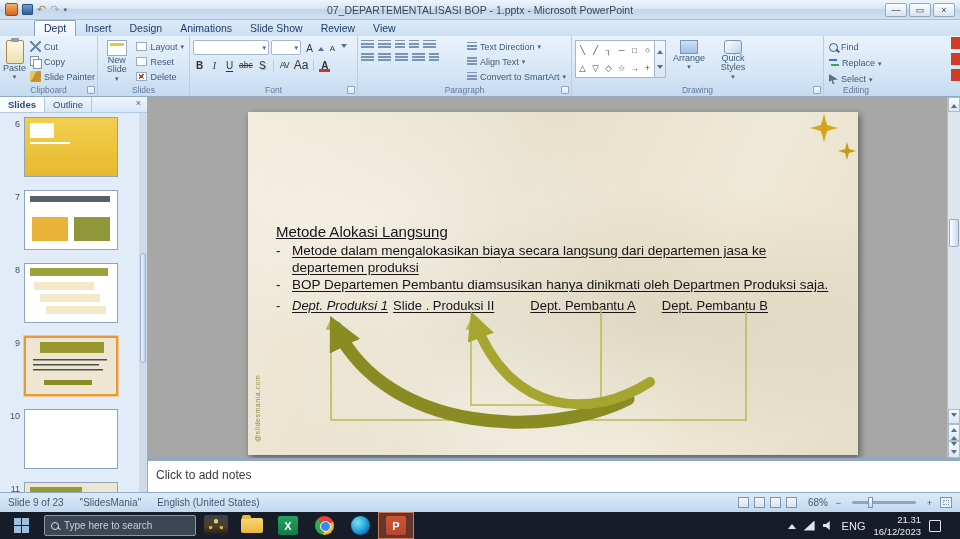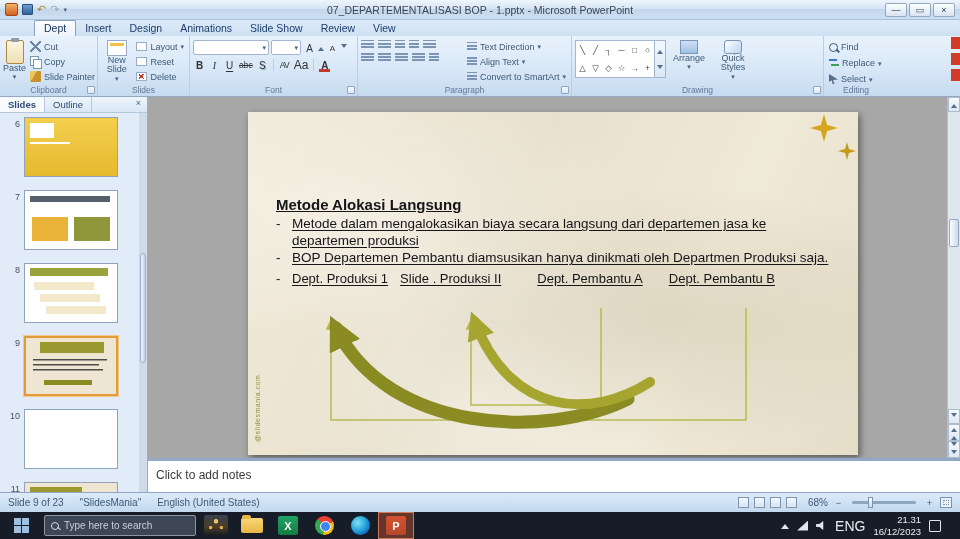--- a/index.html
+++ b/index.html
@@ -173,26 +173,26 @@
       linear-gradient(115deg,#f1ebda,#e7e0cc 40%,#efe9d7 70%,#e4ddc8); }
   .s-titleband { position:absolute; left:53px; top:23px; width:490px; height:50px;
     background:linear-gradient(#a8a838,#8d8d28); box-shadow:0 4px 0 -1px #7b7b20, 2px 3px 4px rgba(0,0,0,.25);
     display:flex; align-items:center; justify-content:center; }
   .s-title { width:470px; text-align:center; font-size:16.5px; font-weight:bold; letter-spacing:.3px;
     color:#f7f2cd; line-height:1.3; text-shadow:1px 1.5px 1px rgba(60,60,10,.55); }
   .star4 { position:absolute; background:#d7a51c; clip-path:polygon(50% 0,61% 39%,100% 50%,61% 61%,50% 100%,39% 61%,0 50%,39% 39%); }
   .star-a { width:28px; height:28px; right:20px; top:2px; }
   .star-b { width:18px; height:18px; right:2px; top:30px; background:#c89a18; }
   .s-content { position:absolute; left:28px; top:84px; right:18px; color:#15151a; font-size:13.5px; line-height:17px; }
-  .s-heading { font-size:15px; font-weight:bold; text-decoration:underline; margin-bottom:2px; }
+  .s-heading { font-size:15px; font-weight:normal; text-decoration:underline; margin-bottom:2px;margin-top:27px; }
   .bullet { display:flex; }
   .dash { width:16px; flex:0 0 auto; }
   .u { text-decoration:underline; text-underline-offset:2px; }
   .deptrow { display:flex; margin-top:4px; font-size:13px; white-space:nowrap; }
-  .deptrow .d1 { margin-right:12px; } .deptrow .d2 { margin-right:36px; } .deptrow .d3 { margin-right:26px; }
+  .deptrow .d1 { margin-right:5px;font-style:italic; } .deptrow .d2 { margin-right:36px; } .deptrow .d3 { margin-right:26px; }
   .diagram { position:absolute; inset:0; width:100%; height:100%; pointer-events:none; }
   .watermark { position:absolute; left:6px; top:330px; transform-origin:0 0; transform:rotate(-90deg);
     font-size:7px; letter-spacing:.5px; color:#8f8f3f; white-space:nowrap; }
 
   
   .vscroll { position:absolute; right:0; top:0; bottom:0; width:13px; background:#dde5ee; border-left:1px solid #b0bfd2; }
   .sbtn { position:absolute; left:0; right:0; height:15px; background:linear-gradient(#f7fafd,#dce7f2);
     border:1px solid #aebccd; display:flex; flex-direction:column; align-items:center; justify-content:center; gap:1px; }
   .sb-up { top:0; } .sb-down { bottom:34px; } .sb-prev { bottom:17px; height:17px; } .sb-next { bottom:0; height:17px; }
   .sthumb { position:absolute; left:1px; right:1px; top:122px; height:28px;
@@ -248,21 +248,21 @@
   .ic-chrome::after { content:""; position:absolute; left:5px; top:5px; width:9px; height:9px; border-radius:50%;
     background:#4285f4; border:1.5px solid #fff; }
   .ic-edge { width:19px; height:19px; border-radius:50%;
     background:radial-gradient(circle at 35% 35%, #7ee3f2, #2aa7dd 45%, #0b62b8 80%); }
   .ic-ppt { width:20px; height:19px; border-radius:2px; background:linear-gradient(#d35230,#b7472a);
     color:#fff; font-weight:bold; font-size:11px; display:flex; align-items:center; justify-content:center; }
   .tray { margin-left:auto; display:flex; align-items:center; gap:8px; padding:0 6px; color:#e8edf2; }
   .chev-up { width:0; height:0; border:4px solid transparent; border-bottom:5px solid #dfe5ea; margin-bottom:3px; }
   .ic-wifi { width:11px; height:10px; background:#dfe5ea; clip-path:polygon(0 100%,100% 0,100% 100%); }
   .ic-vol { width:11px; height:10px; background:#dfe5ea; clip-path:polygon(0 35%,30% 35%,65% 5%,65% 95%,30% 65%,0 65%); }
-  .tlang { font-size:14px;text-align:right; }
+  .tlang { font-size:11px;text-align:right; }
   .tclock { text-align:right; font-size:9.5px; line-height:1.2; }
   .ic-notif { width:12px; height:12px; border:1px solid #dfe5ea; border-radius:1px; }
   .show-desktop { width:5px; border-left:1px solid #4a5563; }
 </style>
 </head>
 <body>
 
 <div class="screen">
 
   <div class="titlebar">

